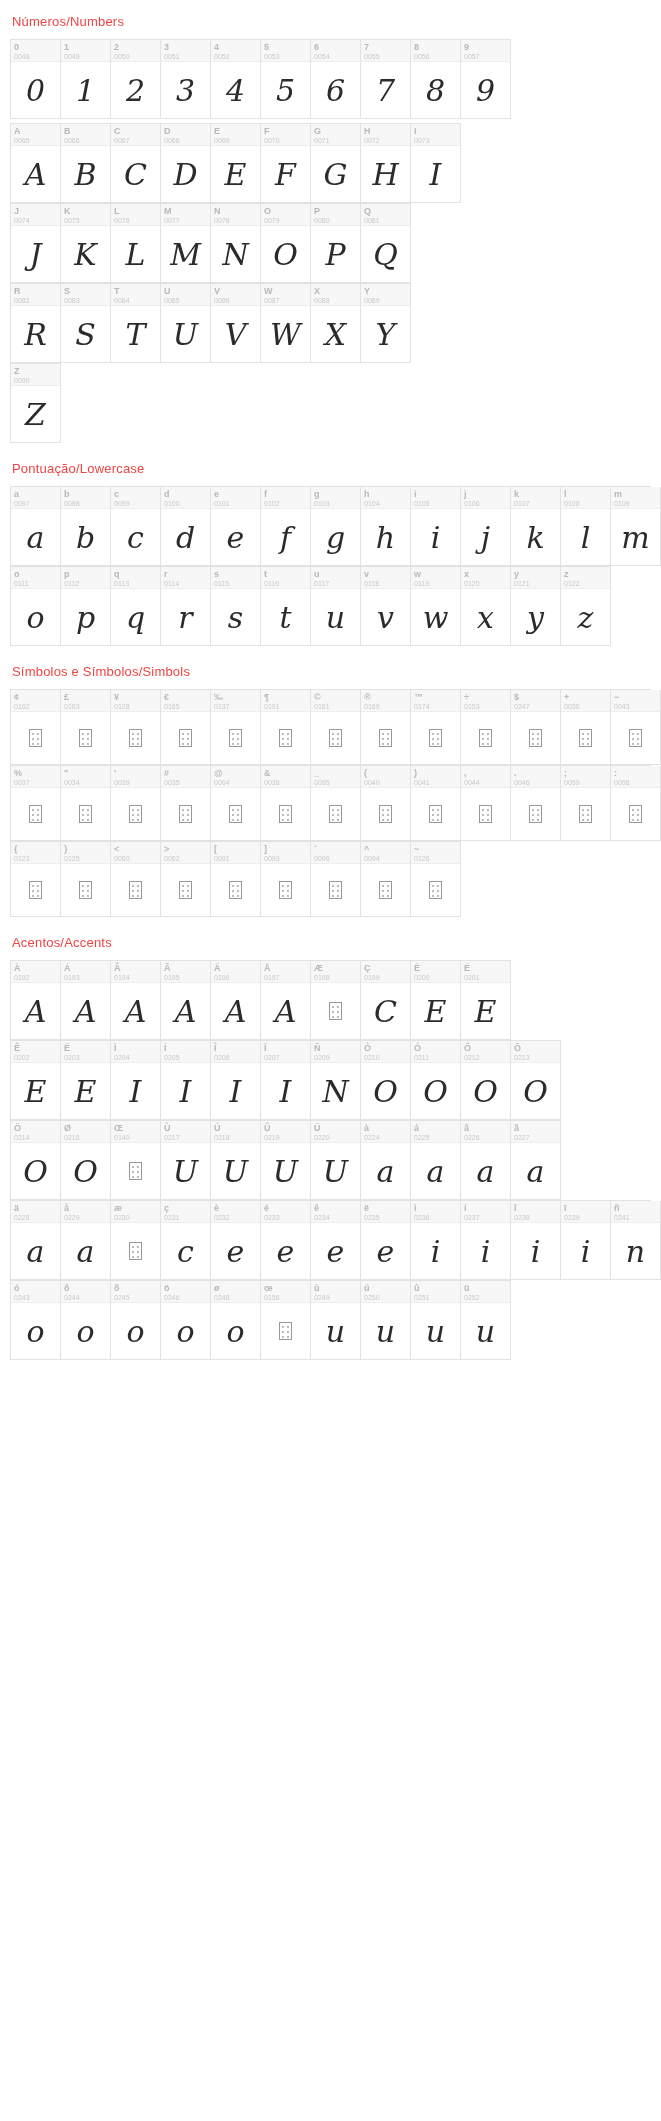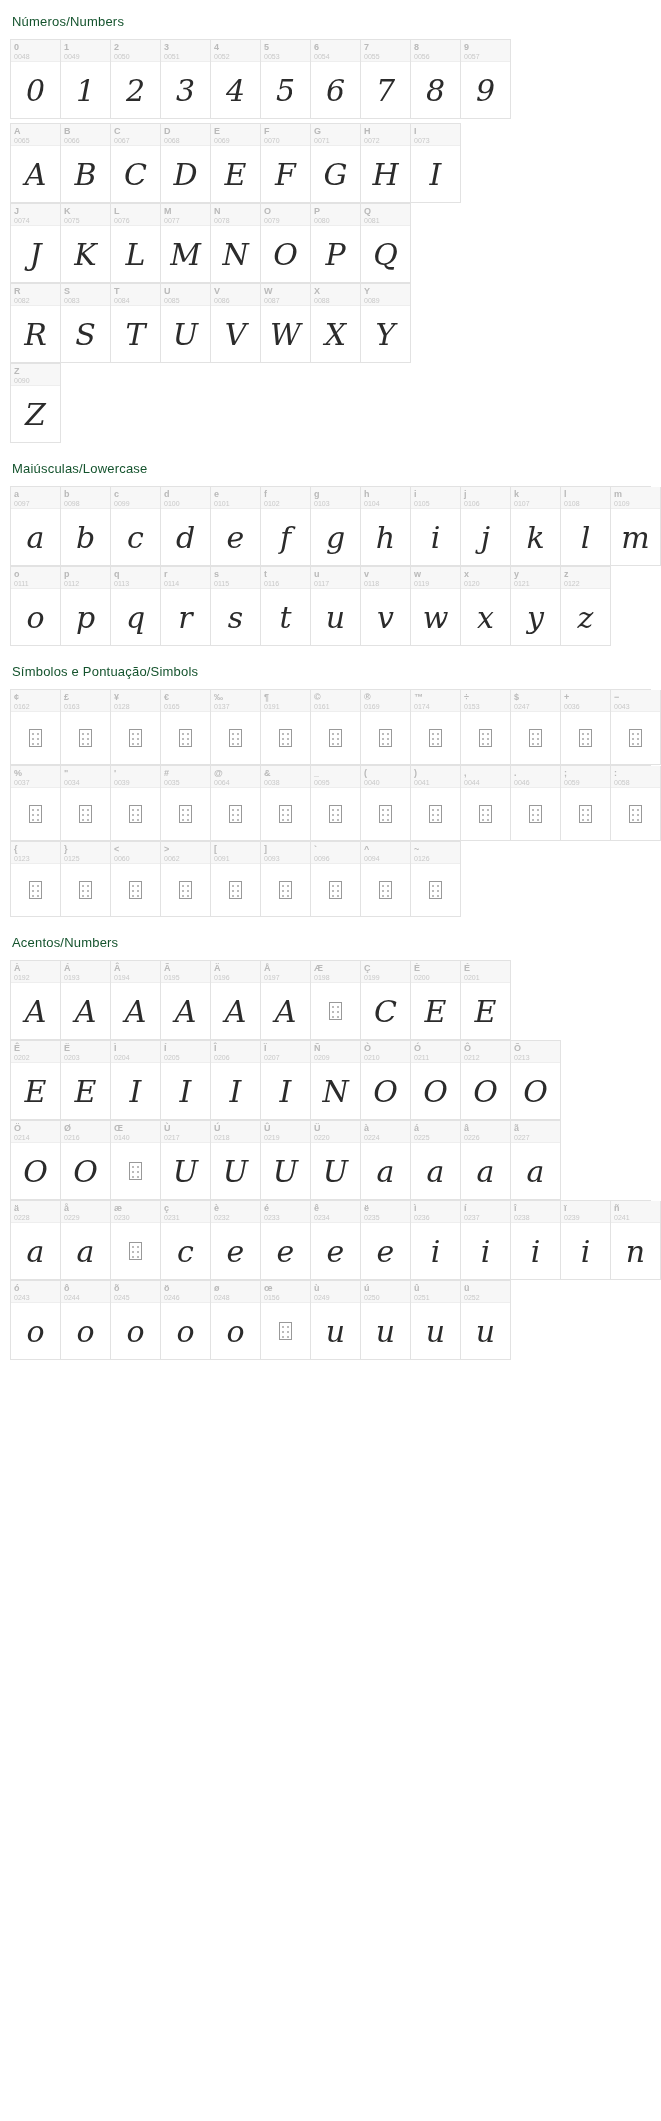--- a/index.html
+++ b/index.html
@@ -9,21 +9,21 @@
     font-family: "Liberation Sans", sans-serif;
   }
   body {
     width: 661px;
     min-height: 2121px;
     padding: 0 10px;
   }
   .section { margin: 0 0 4px 0; }
   .section-title {
     font-size: 13px;
-    color: #14532d;
+    color: #ef4444;
     font-weight: 400;
     padding: 14px 2px 10px 2px;
     letter-spacing: 0.2px;
   }
   .glyph-rows { display: block; }
   .row {
     display: flex;
     flex-wrap: nowrap;
     border-left: 1px solid #e2e2e2;
     border-top: 1px solid #e2e2e2;
@@ -362,21 +362,21 @@
             <div class="cell-head">
               <span class="cell-char">Z</span>
               <span class="cell-code">0090</span>
             </div>
             <div class="cell-body script">Z</div>
           </div>
         </div>
       </div>
     </div>
     <div class="section">
-      <div class="section-title">Maiúsculas/Lowercase</div>
+      <div class="section-title">Pontuação/Lowercase</div>
       <div class="glyph-rows">
         <div class="row">
           <div class="cell">
             <div class="cell-head">
               <span class="cell-char">a</span>
               <span class="cell-code">0097</span>
             </div>
             <div class="cell-body script">a</div>
           </div>
           <div class="cell">
@@ -546,21 +546,21 @@
             <div class="cell-head">
               <span class="cell-char">z</span>
               <span class="cell-code">0122</span>
             </div>
             <div class="cell-body script">z</div>
           </div>
         </div>
       </div>
     </div>
     <div class="section">
-      <div class="section-title">Símbolos e Pontuação/Simbols</div>
+      <div class="section-title">Símbolos e Símbolos/Simbols</div>
       <div class="glyph-rows">
         <div class="row sym-row">
           <div class="cell">
             <div class="cell-head">
               <span class="cell-char">¢</span>
               <span class="cell-code">0162</span>
             </div>
             <div class="cell-body tofu">
               <span class="tofu-box"></span>
             </div>
@@ -872,21 +872,21 @@
               <span class="cell-code">0126</span>
             </div>
             <div class="cell-body tofu">
               <span class="tofu-box"></span>
             </div>
           </div>
         </div>
       </div>
     </div>
     <div class="section">
-      <div class="section-title">Acentos/Numbers</div>
+      <div class="section-title">Acentos/Accents</div>
       <div class="glyph-rows">
         <div class="row">
           <div class="cell">
             <div class="cell-head">
               <span class="cell-char">À</span>
               <span class="cell-code">0192</span>
             </div>
             <div class="cell-body script">A</div>
           </div>
           <div class="cell">

